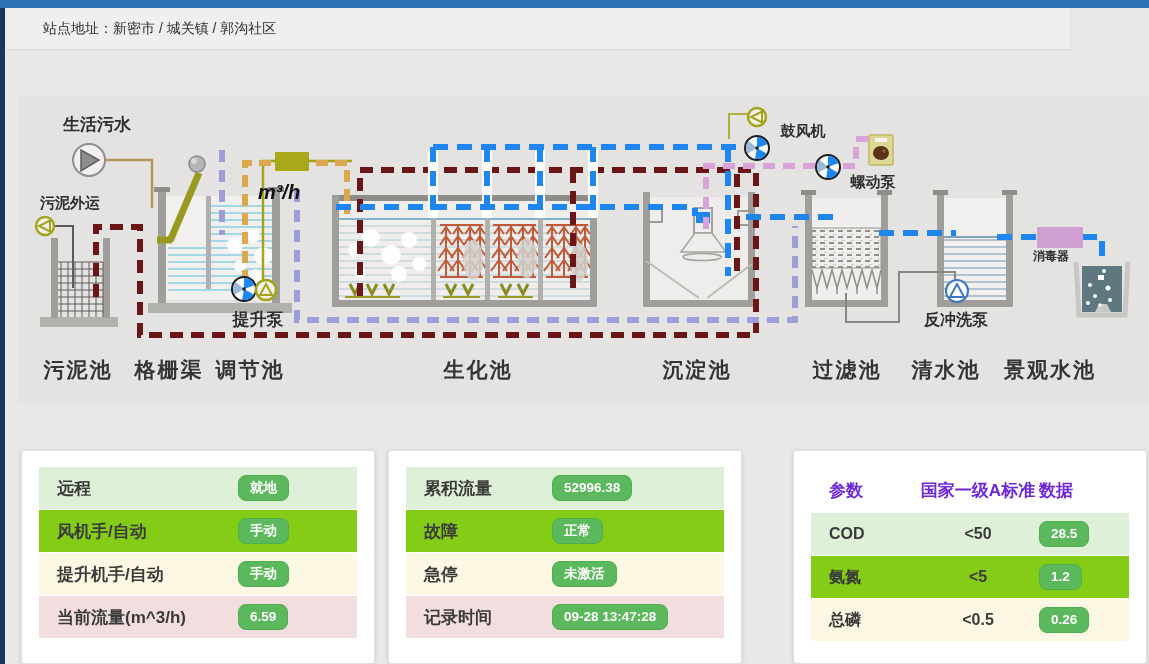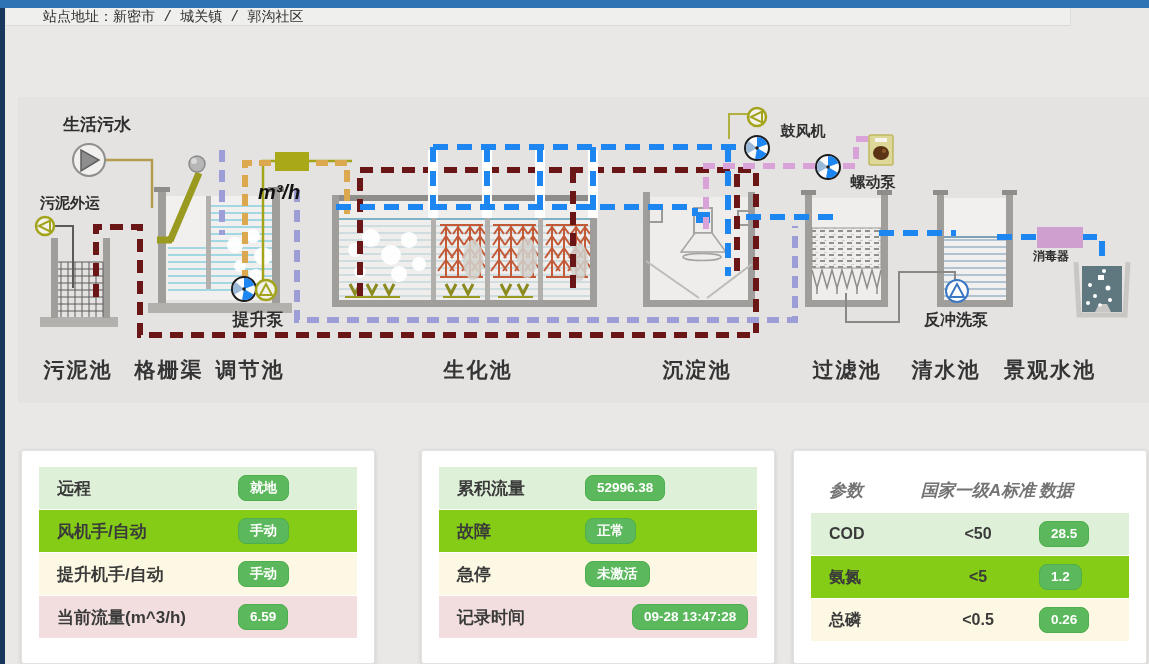--- a/index.html
+++ b/index.html
@@ -5,58 +5,58 @@
   * { margin:0; padding:0; box-sizing:border-box; }
   html,body { width:1149px; height:664px; overflow:hidden; }
   body {
     font-family:"Liberation Sans","DejaVu Sans",sans-serif;
     background:#e9e8e7; position:relative;
   }
   
   .topbar { position:absolute; left:0; top:0; width:1149px; height:8px; background:#2e74b5; }
   .leftbar { position:absolute; left:0; top:8px; width:5px; height:656px; background:#17375d; }
   .header-card {
-    position:absolute; left:6px; top:8px; width:1065px; height:18px;
+    position:absolute; left:6px; top:8px; width:1065px; height:42px;
     background:#efefee; border-bottom:1px solid #d9d9d9; border-right:1px solid #dedede;
     display:flex; align-items:center; padding-left:37px;
-    font-size:14px; color:#2f2f2f;font-family:Liberation Mono, monospace;
+    font-size:14px; color:#2f2f2f;
   }
   
   .diagram { position:absolute; left:18px; top:97px; width:1131px; height:306px; background:#e5e3e1; }
   .diagram svg { position:absolute; left:0; top:0; }
   .ov { position:absolute; transform:translateX(-50%); white-space:nowrap; color:#2e2e2e; font-weight:bold; }
   .stage { font-size:21px; letter-spacing:2px; color:#343434; }
   .equip { font-size:15px; }
   .flowunit { font-size:20px; color:#111;font-style:italic; }
   
   .panel {
     position:absolute; top:450px; width:354px; height:214px; background:#fff;
     border:1px solid #e2e2e2; border-radius:3px; box-shadow:0 1px 4px rgba(0,0,0,.14);
     padding:16px 17px 0 17px; overflow:hidden;
   }
-  .p1 { left:21px; } .p2 { left:421px; } .p3 { left:793px; }
+  .p1 { left:21px; } .p2 { left:388px; } .p3 { left:793px; }
   .row {
     display:flex; align-items:center; height:42px; margin-bottom:1px; padding:0 14px 0 18px;
     font-size:17px; font-weight:bold; color:#3a3a3a;
   }
   .tone-success { background:#dff0d8; }
   .tone-info    { background:#84cc16; }
   .tone-warning { background:#fcf8e3; }
-  .tone-danger  { background:#f2dede;gap:47px; }
+  .tone-danger  { background:#f2dede; }
   .row .lbl { flex:1; }
   .badge {
     display:inline-block; background:#5cb85c; border:1px solid #4cae4c; border-radius:8px;
     color:#fff; font-size:13.5px; font-weight:bold; padding:5px 11px; line-height:1;
     white-space:nowrap;
   }
   .p1 .val { width:105px; } 
   .p2 .row .lbl { flex:0 0 128px; }
   .p2 .row .val { flex:1; text-align:left; }
   .qhead { display:flex; align-items:center; height:46px; padding:0 14px 0 18px;
-           font-size:17px; font-weight:bold; color:#737373; background:#fff;font-style:italic; }
+           font-size:17px; font-weight:bold; color:#6d28d9; background:#fff; }
   .qrow  { display:flex; align-items:center; height:42px; margin-bottom:1px; padding:0 14px 0 18px;
            font-size:16px; font-weight:bold; color:#3a3a3a; }
   .c-param { flex:0 0 88px; }
   .c-std   { flex:1; text-align:center; }
   .c-val   { flex:0 0 76px; text-align:left; }
 </style>
 </head>
 <body>
 
 <div class="topbar"></div>

